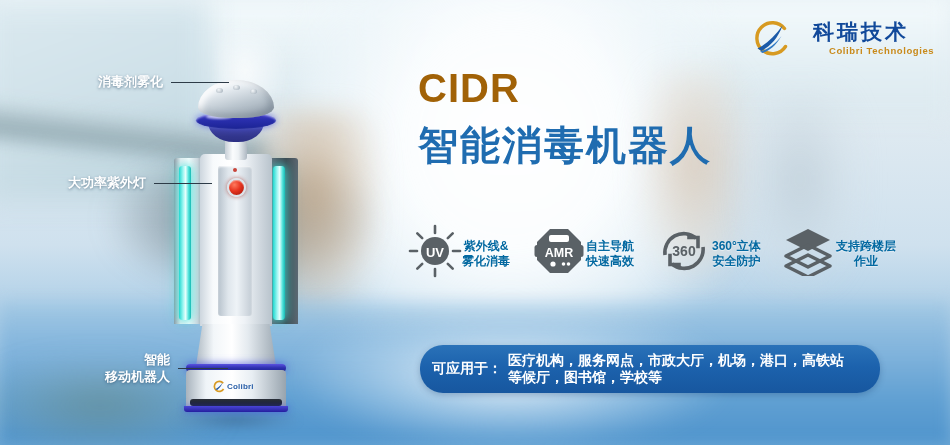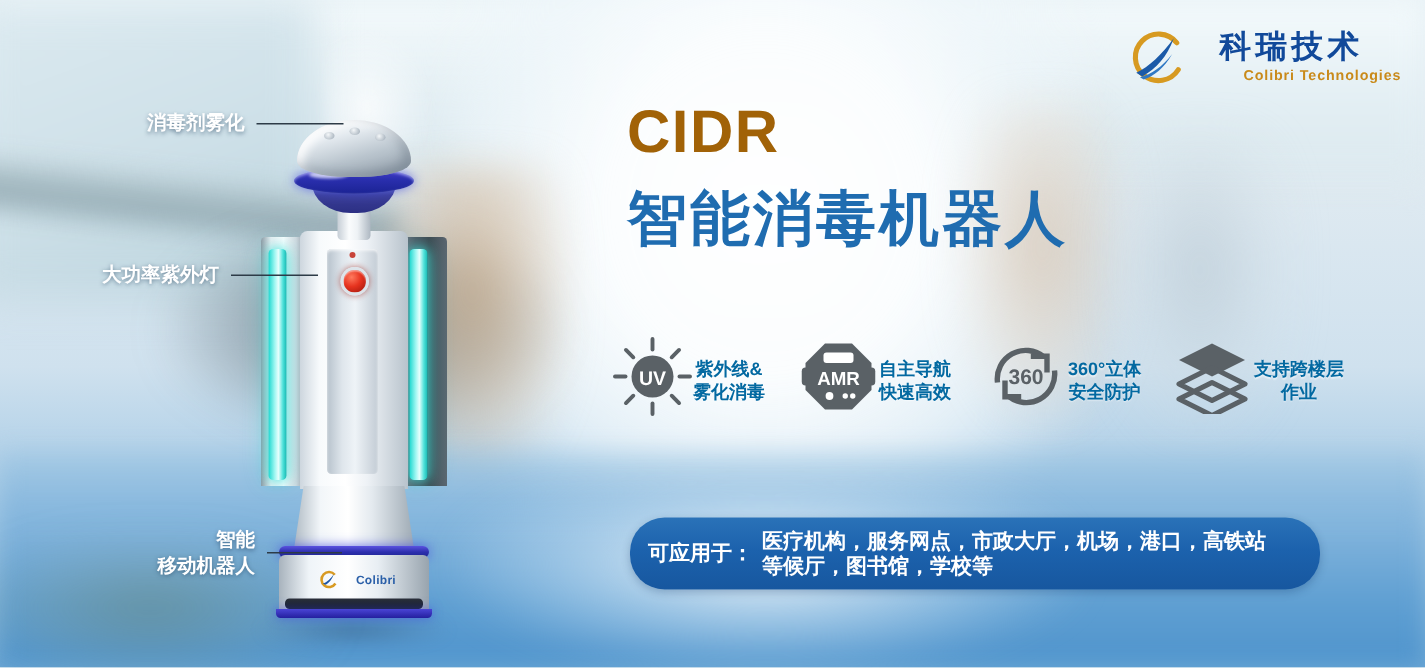--- a/index.html
+++ b/index.html
@@ -158,21 +158,21 @@
     background:linear-gradient(180deg,#5a52e0 0%,#2d2fae 50%,#1e2390 100%);
     box-shadow:0 0 8px rgba(70,80,220,.8);
   }
   .base{
     position:absolute;left:16px;top:296px;width:100px;height:42px;
     background:linear-gradient(90deg,#a8b3bd 0%,#eff4f8 20%,#ffffff 46%,#e8eef3 66%,#98a4ae 100%);
     border-radius:4px 4px 6px 6px;
   }
   .base-logo{
     position:absolute;left:42px;top:306px;width:52px;height:13px;
-    display:flex;align-items:center;gap:2px;justify-content:space-between;
+    display:flex;align-items:center;gap:2px;
   }
   .base-logo svg{display:block;}
   .base-logo-text{
     font-size:8px;font-weight:bold;color:#2a5fa8;letter-spacing:.2px;
     font-family:"Liberation Sans",sans-serif;
   }
   .base-slot{
     position:absolute;left:20px;top:325px;width:92px;height:7px;border-radius:3px;
     background:linear-gradient(180deg,#2a3038,#11161c);
   }

